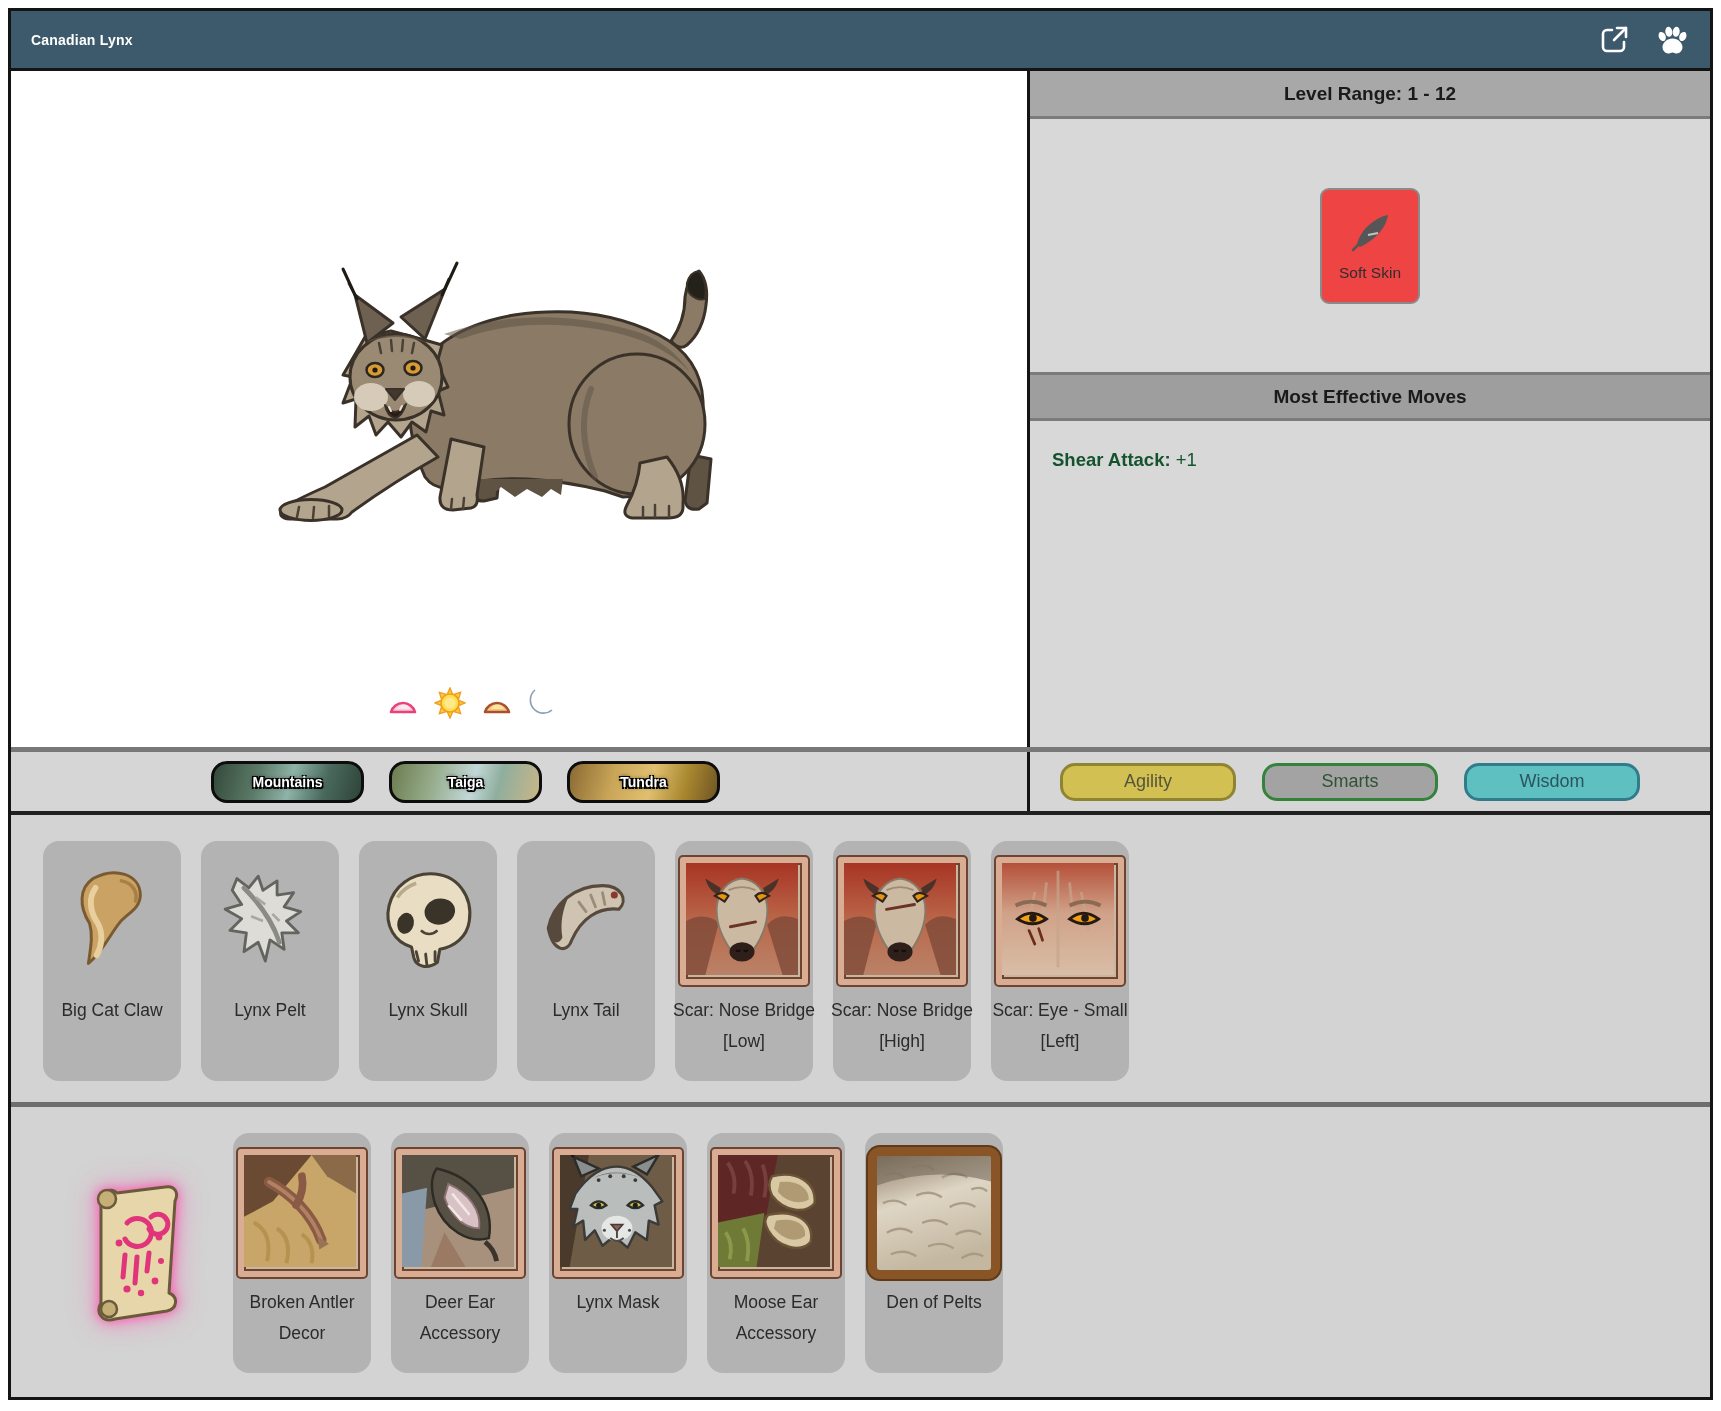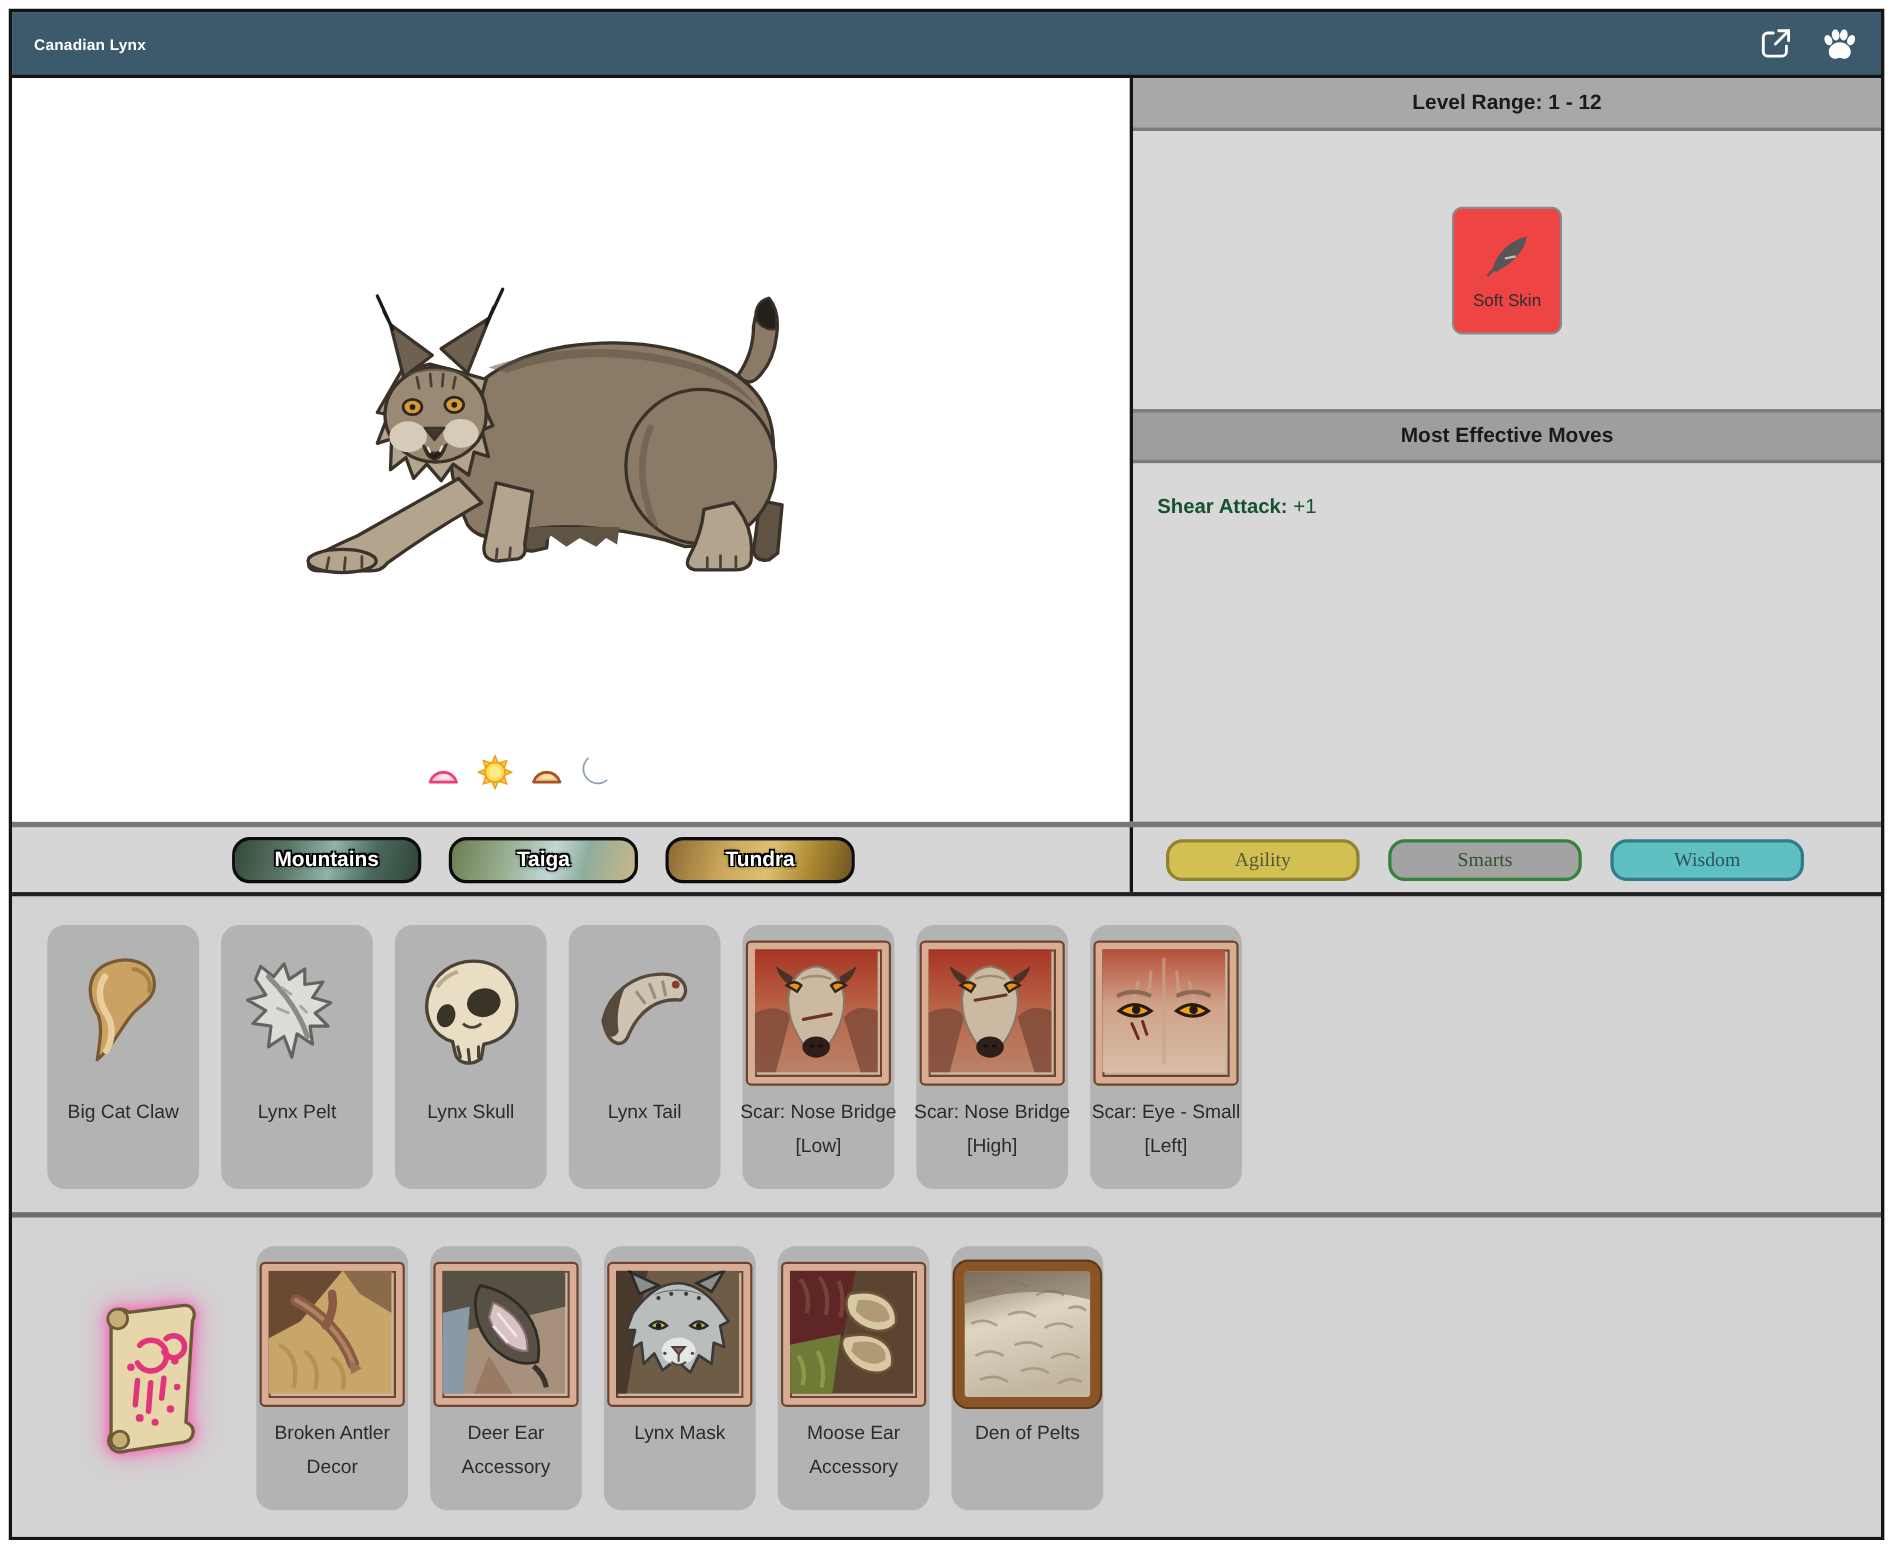--- a/index.html
+++ b/index.html
@@ -36,31 +36,31 @@
     display:flex; flex-direction:column; align-items:center; justify-content:center; gap:7px; cursor:pointer;
   }
   .ability-card .lbl { font-size:15.5px; color:#2e2e2e; }
   .moves-zone { flex:1; padding:28px 22px; font-size:18.5px; color:#14532d; }
   .moves-zone b { font-weight:bold; }
   
   .env-row { height:68px; flex:0 0 68px; background:#d6d6d6; border-top:5px solid #787878; border-bottom:4px solid #202020; display:flex; }
   .env-left { width:1019px; flex:0 0 1019px; border-right:3px solid #141414; display:flex; align-items:center; gap:25px; padding-left:200px; }
   .env-right { flex:1; display:flex; align-items:center; gap:26px; padding-left:30px; }
   .biome-btn {
-    width:172px; height:42px; border-radius:16px; border:3px solid #0d0d0d;
+    width:153px; height:42px; border-radius:16px; border:3px solid #0d0d0d;
     display:flex; align-items:center; justify-content:center; cursor:pointer;
-    color:#fff; font-weight:bold; font-size:19px;
+    color:#fff; font-weight:bold; font-size:14px;
     text-shadow:-1.5px -1.5px 0 #000, 1.5px -1.5px 0 #000, -1.5px 1.5px 0 #000, 1.5px 1.5px 0 #000, 0 0 4px #000;
   }
   .biome-mountains { background:linear-gradient(105deg,#33493a,#5c7a68 30%,#8fb3a8 52%,#49695c 75%,#2f4438); }
   .biome-taiga { background:linear-gradient(105deg,#6b7c4f,#95ab8a 28%,#c2d8d8 55%,#8fae9e 72%,#c9b687); }
   .biome-tundra { background:linear-gradient(105deg,#8a6a33,#c9a558 30%,#e0c070 55%,#a8862f 78%,#6e5524); }
   .stat-btn {
     width:176px; height:38px; border-radius:15px; border:3px solid; cursor:pointer;
-    display:flex; align-items:center; justify-content:center; font-size:18px;font-family:Liberation Serif, serif;
+    display:flex; align-items:center; justify-content:center; font-size:18px;
   }
   
   .section { background:#d3d3d3; display:flex; align-items:flex-start; padding:26px 0 0 32px; gap:20px; }
   .sec1 { height:287px; flex:0 0 287px; }
   .sec-div { height:5px; flex:0 0 5px; background:#6e6e6e; }
   .sec2 { flex:1; }
   .card {
     width:138px; height:240px; background:#b3b3b3; border-radius:16px;
     display:flex; flex-direction:column; align-items:center; padding-top:14px; cursor:pointer;
   }

